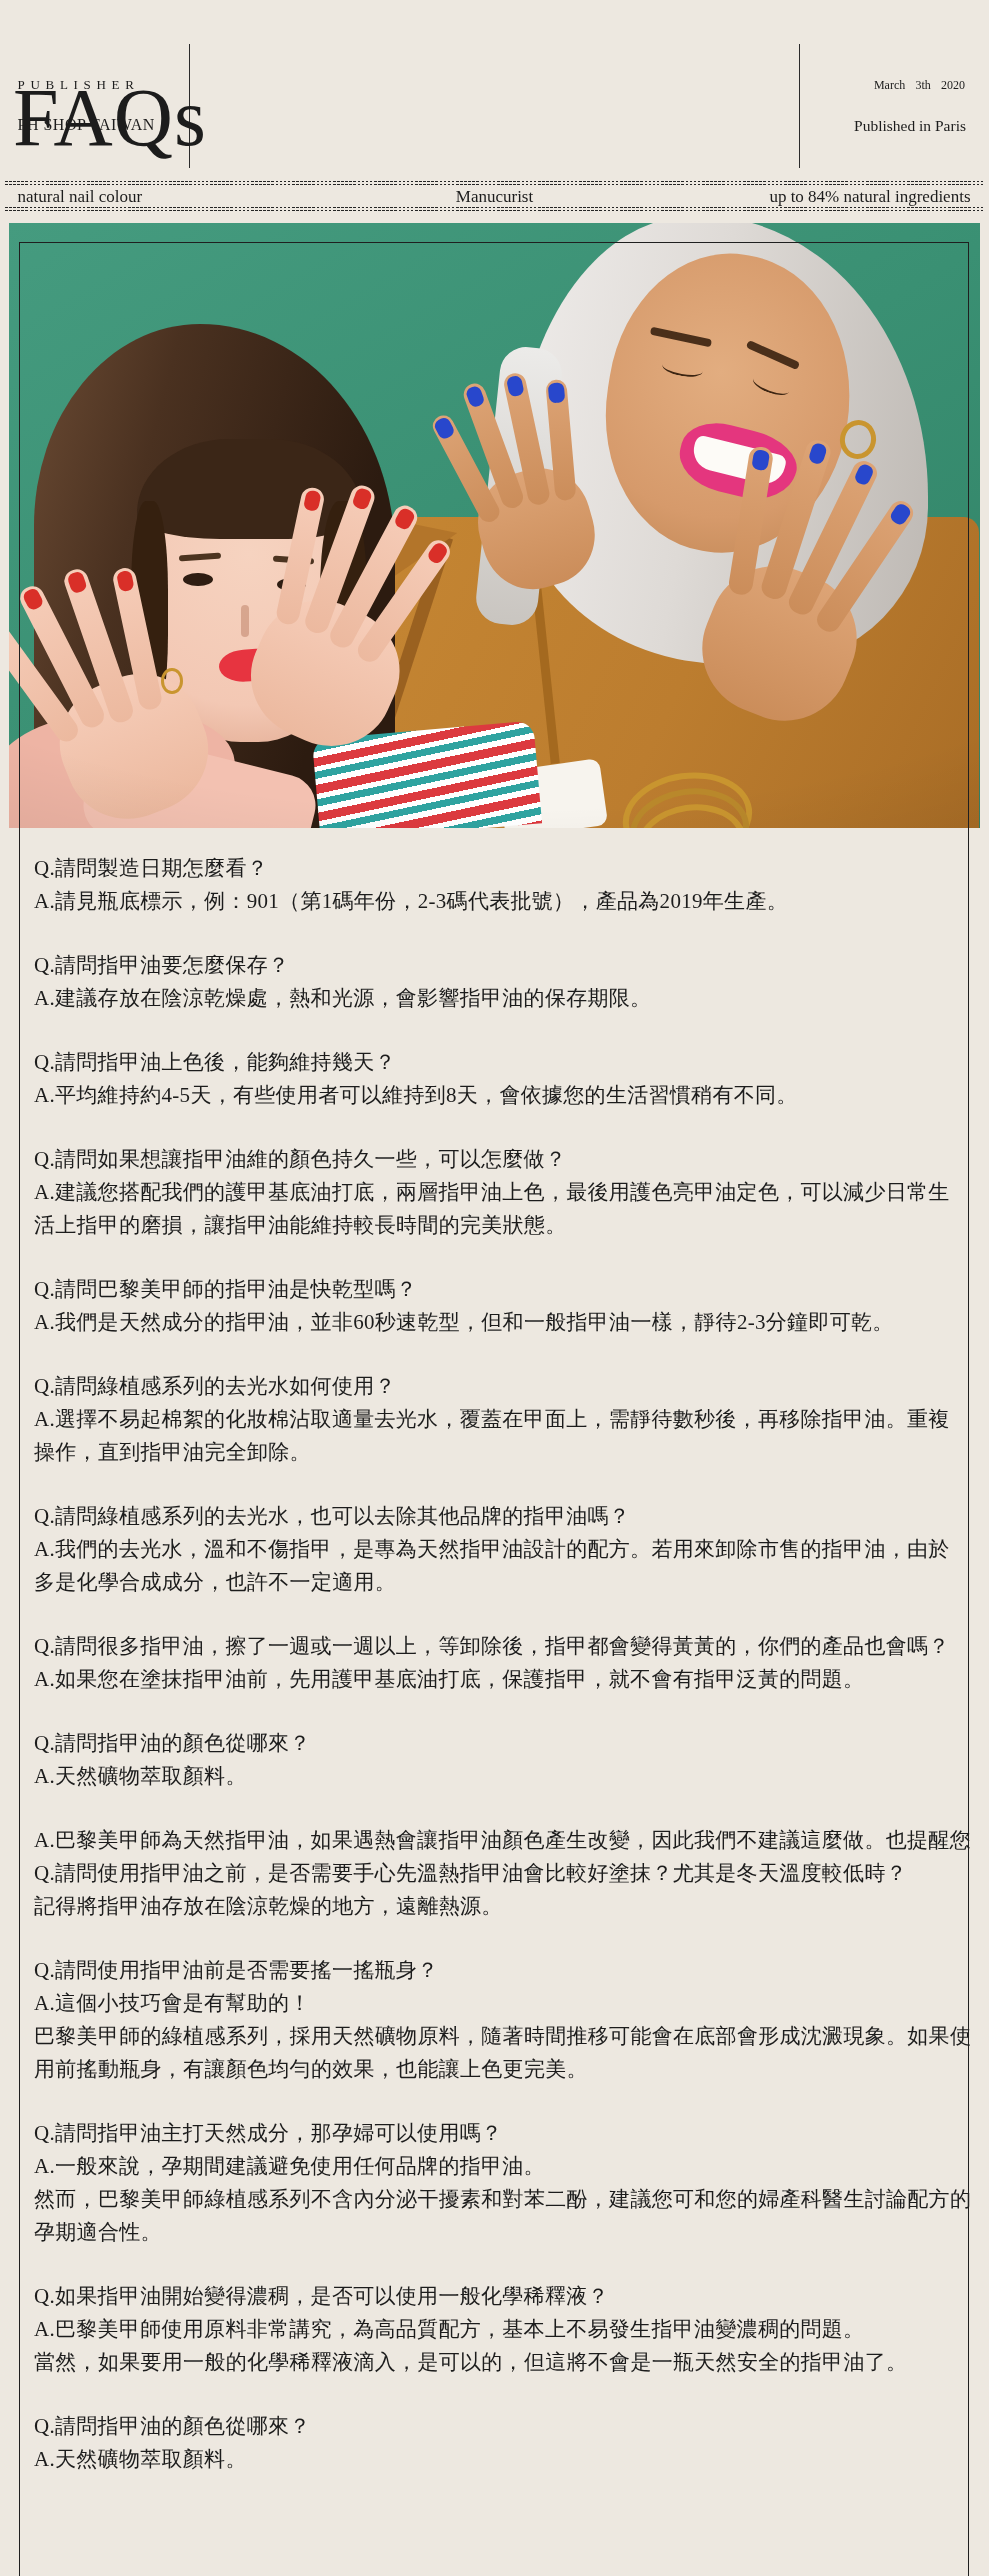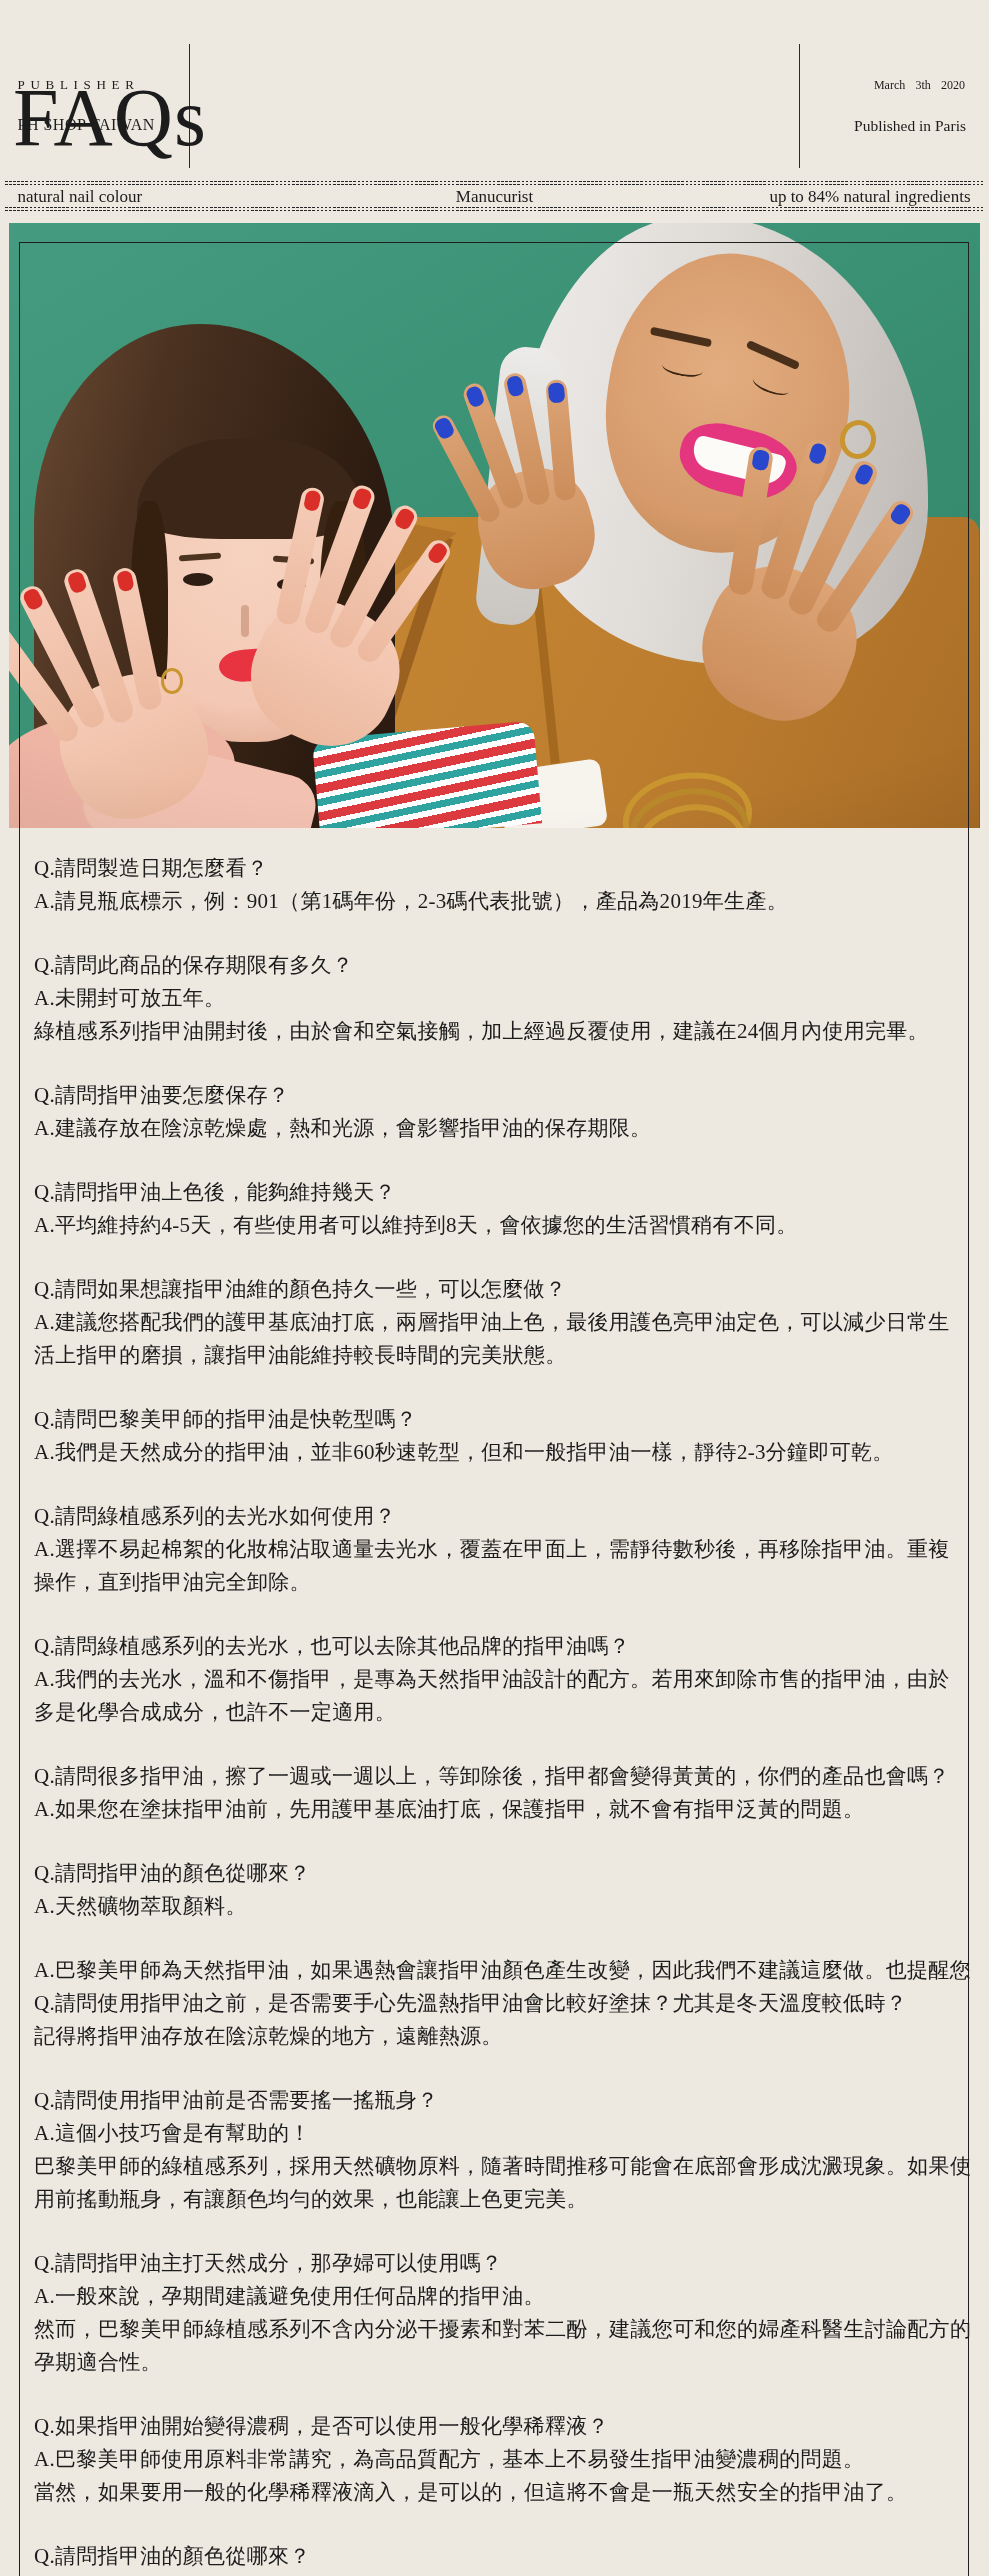--- a/index.html
+++ b/index.html
@@ -216,25 +216,20 @@
 </figure>
 
 <div class="abs content-frame"></div>
 
 <main class="abs faq" id="faq-list">
     <div class="faq-block">
       <div class="faq-line">Q.請問製造日期怎麼看？</div>
       <div class="faq-line">A.請見瓶底標示，例：901（第1碼年份，2-3碼代表批號），產品為2019年生產。</div>
     </div>
     <div class="faq-block">
-      <div class="faq-line">Q.請問此商品的保存期限有多久？</div>
-      <div class="faq-line">A.未開封可放五年。</div>
-      <div class="faq-line">綠植感系列指甲油開封後，由於會和空氣接觸，加上經過反覆使用，建議在24個月內使用完畢。</div>
-    </div>
-    <div class="faq-block">
       <div class="faq-line">Q.請問指甲油要怎麼保存？</div>
       <div class="faq-line">A.建議存放在陰涼乾燥處，熱和光源，會影響指甲油的保存期限。</div>
     </div>
     <div class="faq-block">
       <div class="faq-line">Q.請問指甲油上色後，能夠維持幾天？</div>
       <div class="faq-line">A.平均維持約4-5天，有些使用者可以維持到8天，會依據您的生活習慣稍有不同。</div>
     </div>
     <div class="faq-block">
       <div class="faq-line">Q.請問如果想讓指甲油維的顏色持久一些，可以怎麼做？</div>
       <div class="faq-line">A.建議您搭配我們的護甲基底油打底，兩層指甲油上色，最後用護色亮甲油定色，可以減少日常生</div>

